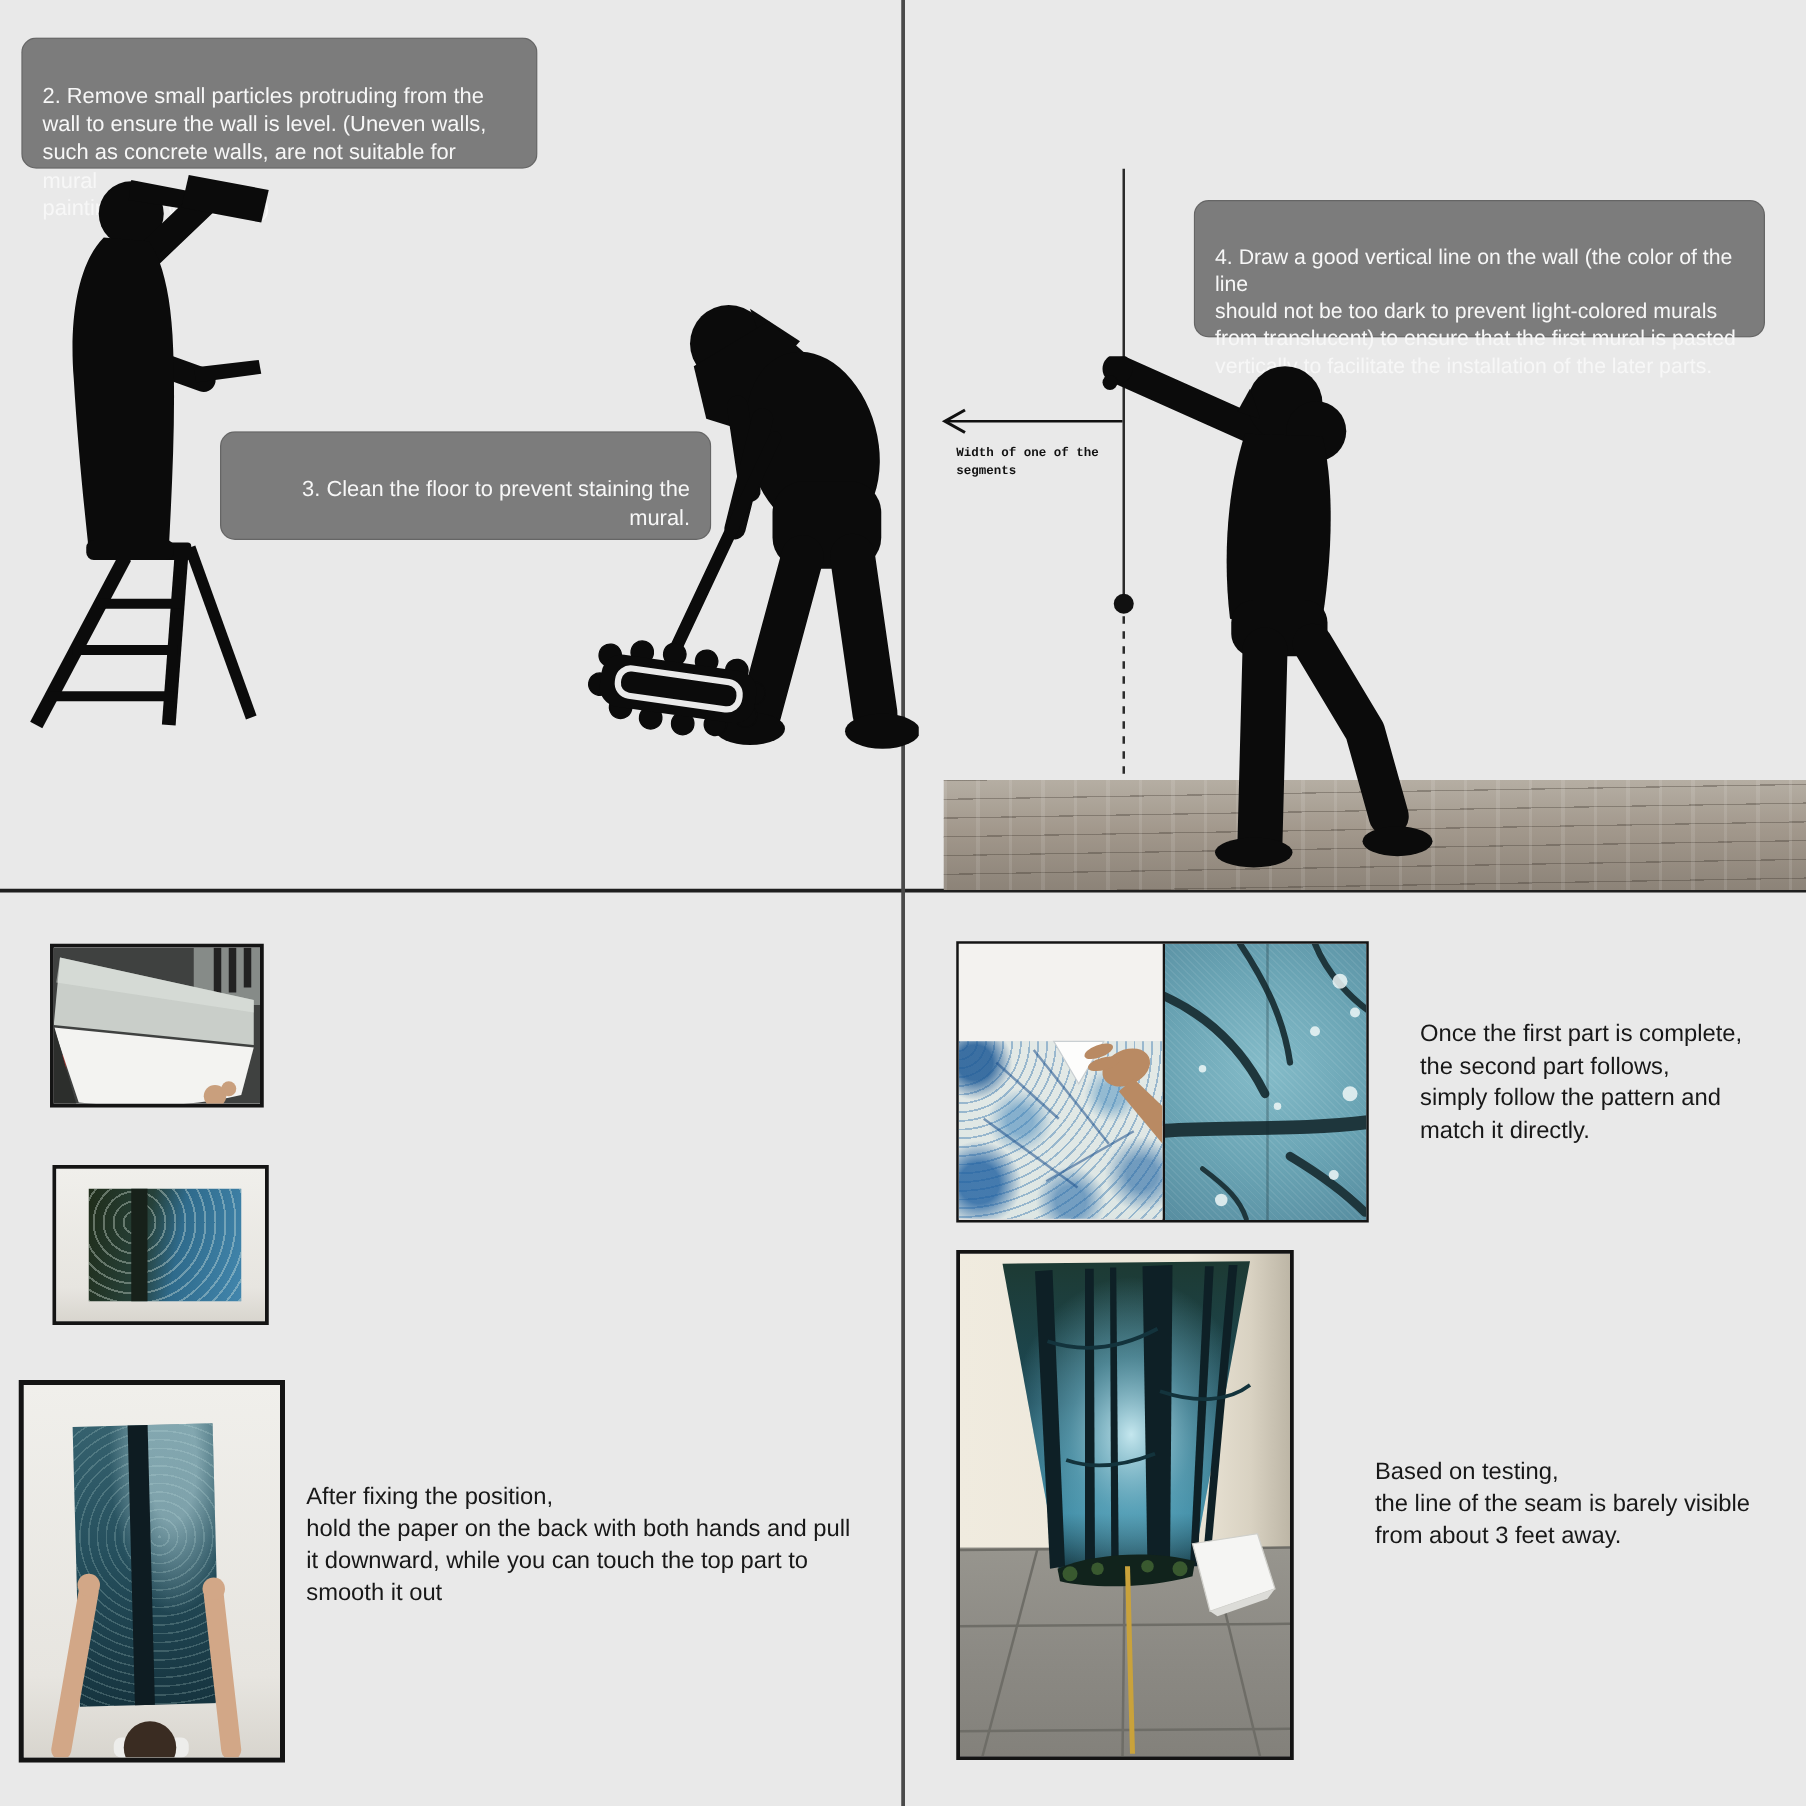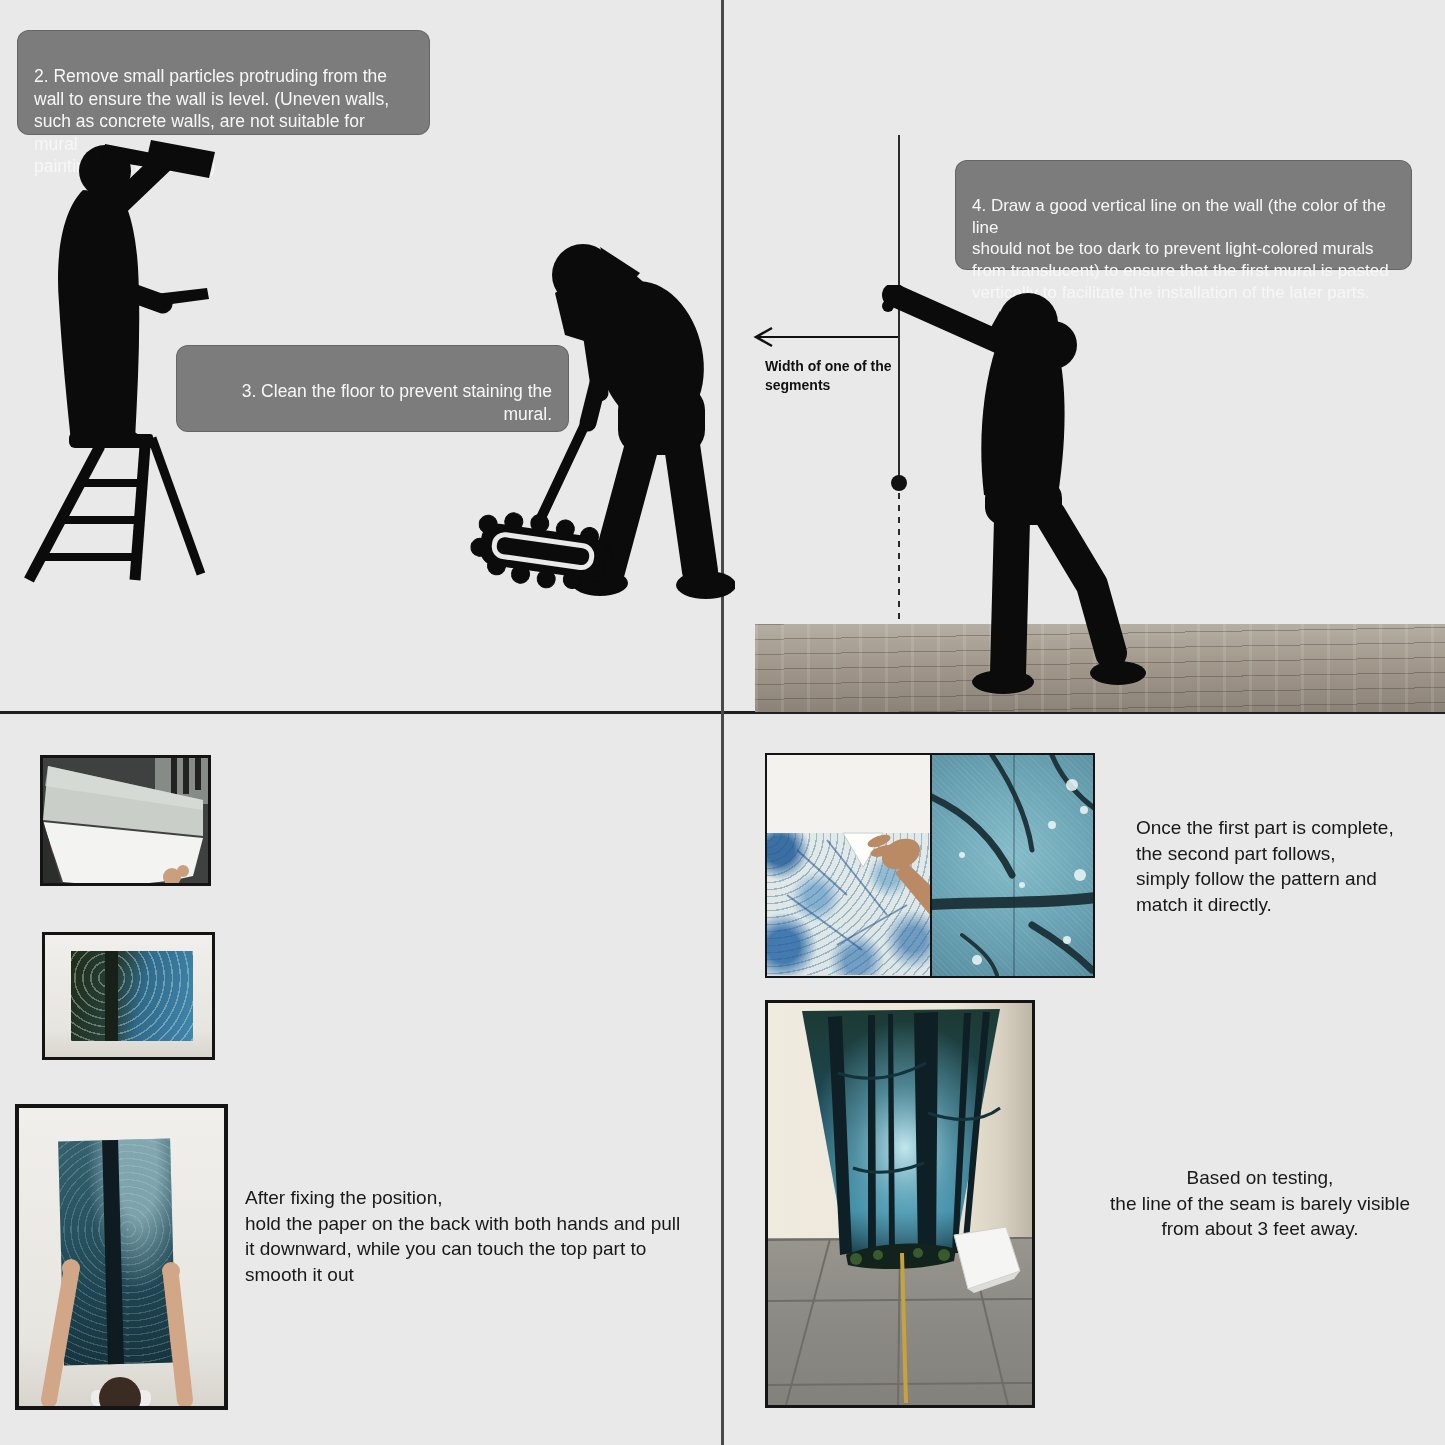--- a/index.html
+++ b/index.html
@@ -20,22 +20,22 @@
   }
   #box-step2{left:17px;top:30px;width:413px;height:105px;}
   #box-step3{left:176px;top:345px;width:393px;height:87px;text-align:right;}
   #box-step4{left:955px;top:160px;width:457px;height:110px;font-size:17px;}
   
   .caption{color:#181818;font-size:19px;line-height:1.35;white-space:pre-line;}
   #cap-tear{left:245px;top:777px;width:430px;}
   #cap-stick{left:245px;top:955px;width:430px;}
   #cap-smooth{left:245px;top:1141px;width:440px;margin-top:44px;}
   #cap-match{left:1136px;top:815px;width:290px;}
-  #cap-seam{left:1100px;top:1165px;width:320px;text-align:center;}
-  #lbl-segment-width{left:765px;top:357px;width:140px;font-size:14px;font-weight:600;color:#111;}
+  #cap-seam{left:1100px;top:1165px;width:320px;}
+  #lbl-segment-width{left:765px;top:357px;width:140px;font-size:10px;font-weight:600;color:#111;font-family:Liberation Mono, monospace;}
   
   .wood-floor{
     left:755px;top:624px;width:690px;height:88px;
     background:
       repeating-linear-gradient(90deg, rgba(255,255,255,0.10) 0 3px, rgba(0,0,0,0) 3px 26px),
       repeating-linear-gradient(179deg, rgba(62,54,46,0.35) 0 1px, rgba(0,0,0,0) 1px 15px),
       linear-gradient(180deg,#b5aea3 0%, #a2988c 45%, #8c8378 100%);
   }
   
   .photo{box-sizing:border-box;border:3px solid #141414;background:#ddd;overflow:hidden;}

